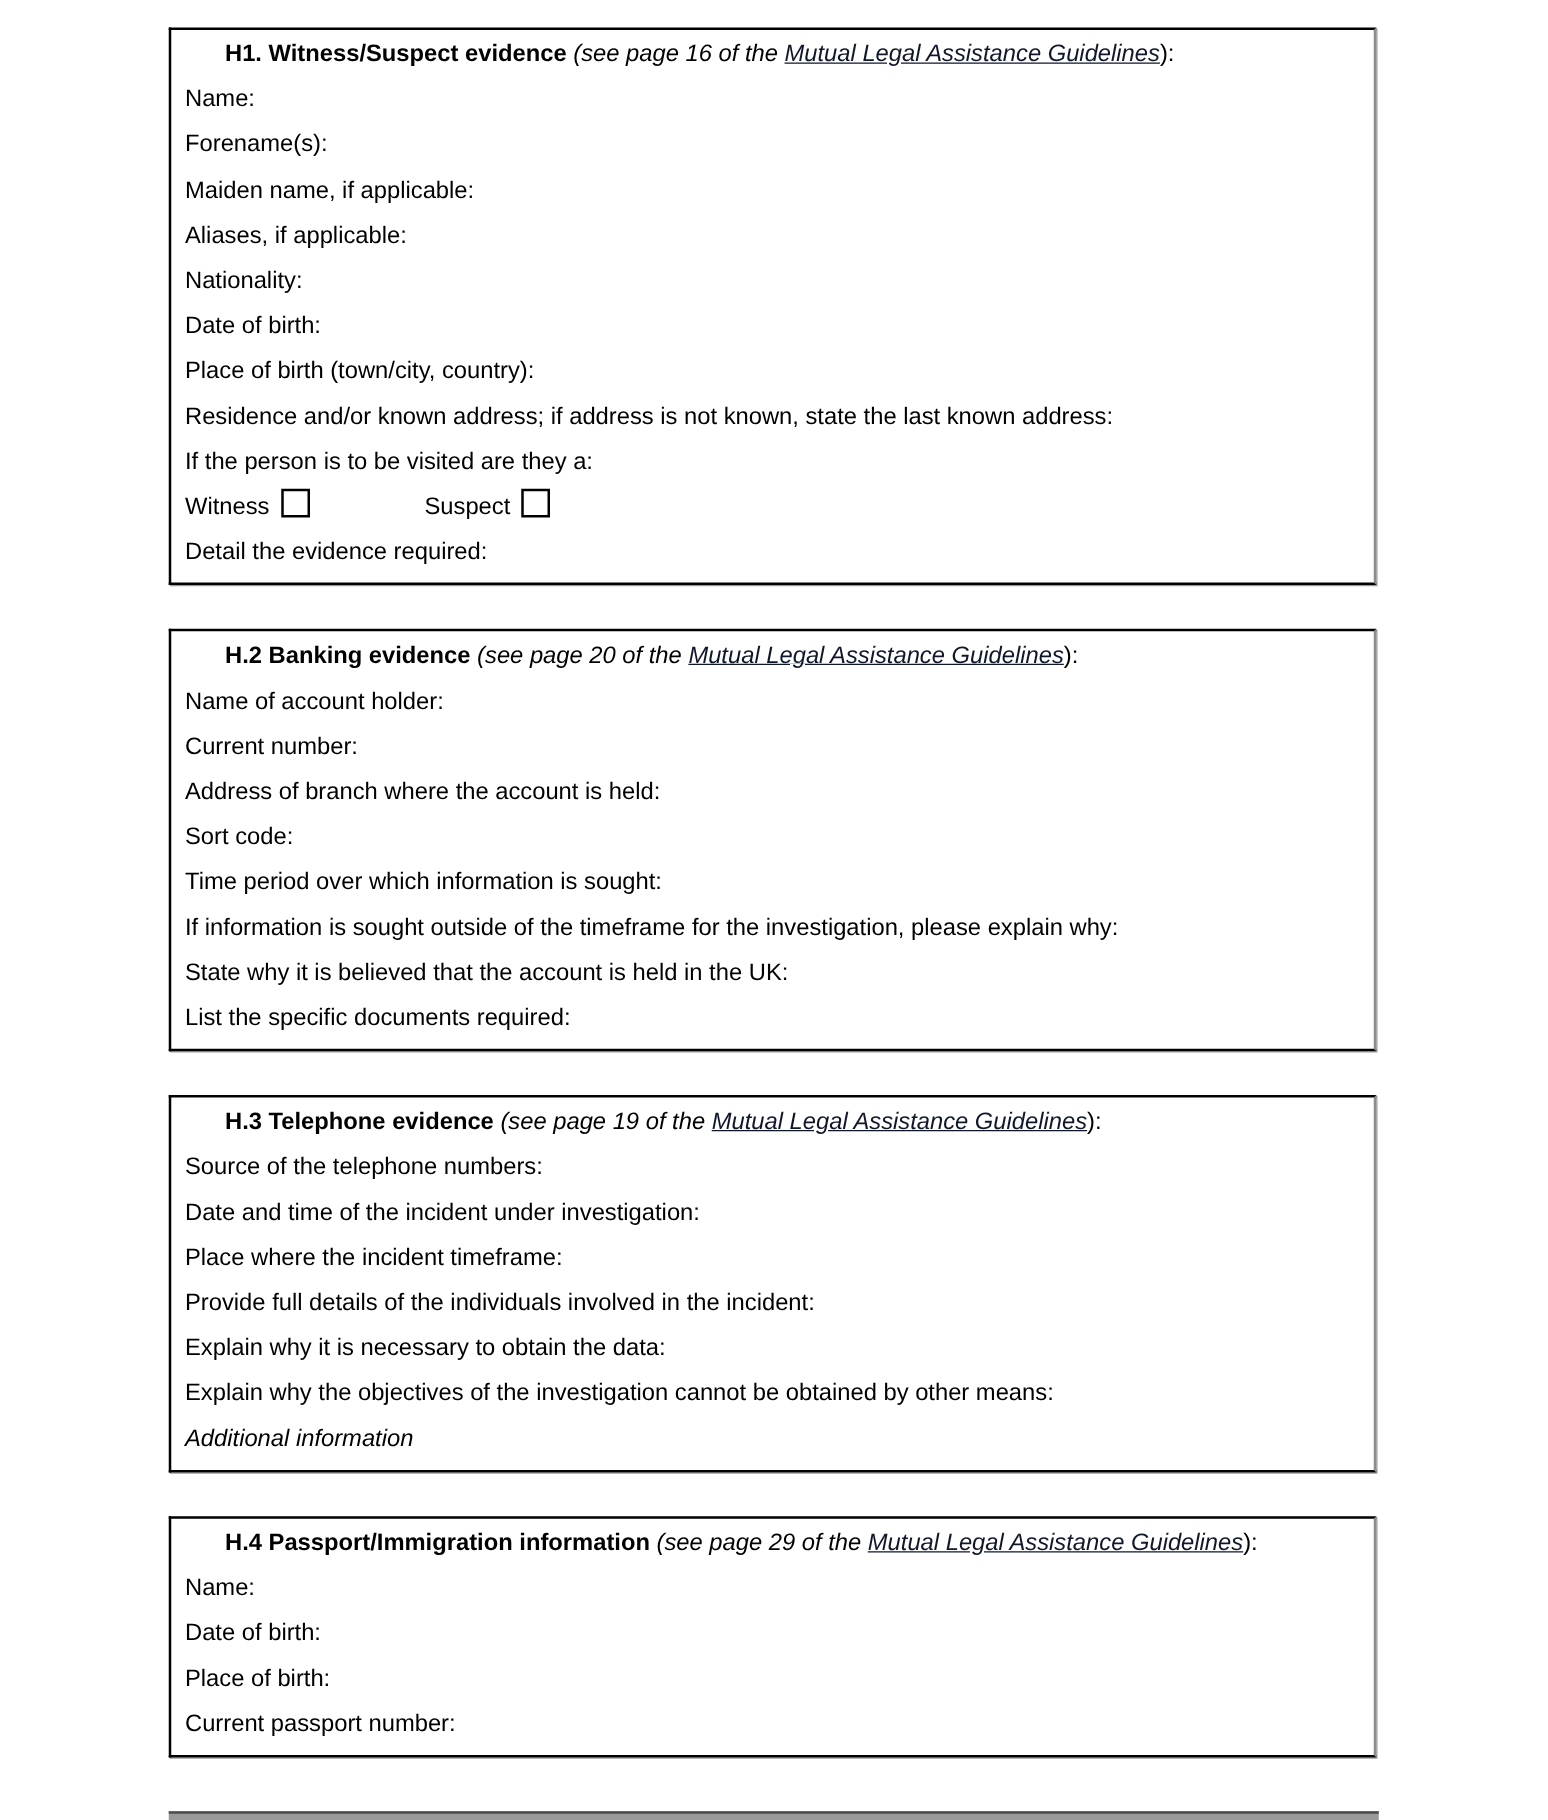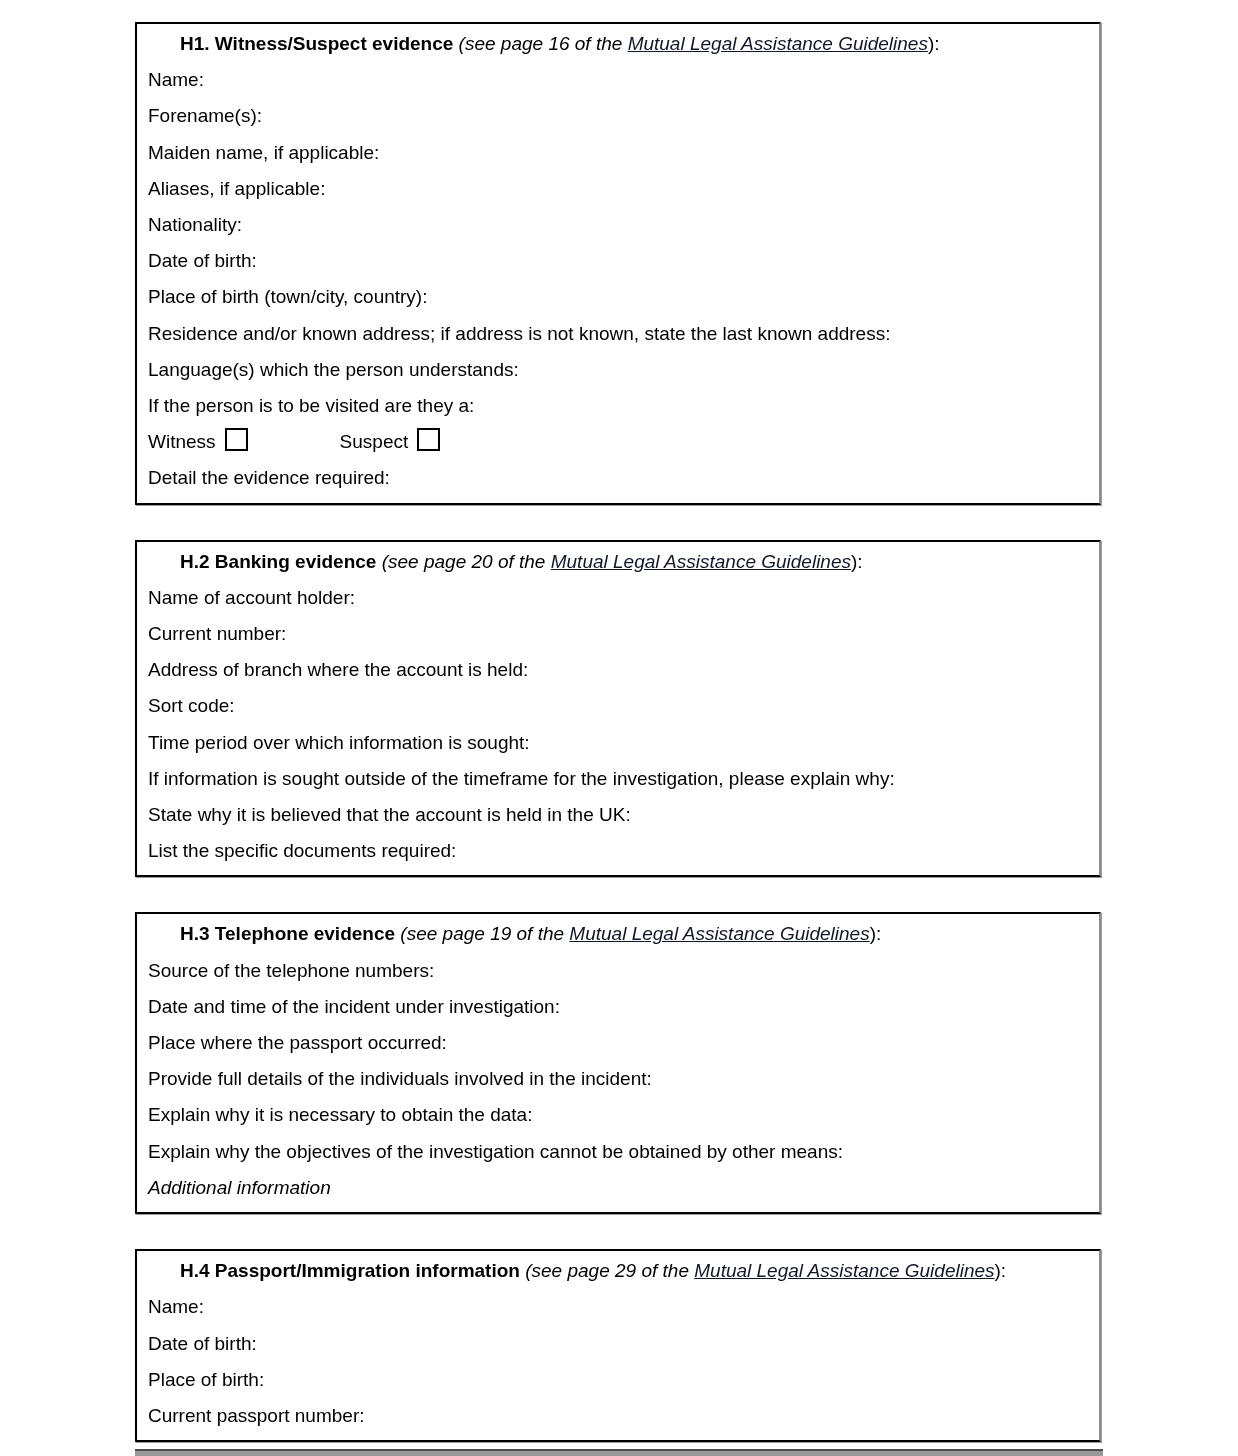--- a/index.html
+++ b/index.html
@@ -75,21 +75,20 @@
   <section class="box">
     <div class="row"><b>H1. Witness/Suspect evidence</b><span class="ref"> (see page 16 of the </span><a class="link">Mutual Legal Assistance Guidelines</a><span class="suffix">):</span></div>
     <div class="row">Name:</div>
     <div class="row">Forename(s):</div>
     <div class="row">Maiden name, if applicable:</div>
     <div class="row">Aliases, if applicable:</div>
     <div class="row">Nationality:</div>
     <div class="row">Date of birth:</div>
     <div class="row">Place of birth (town/city, country):</div>
     <div class="row">Residence and/or known address; if address is not known, state the last known address:</div>
-    <div class="row">Language(s) which the person understands:</div>
     <div class="row">If the person is to be visited are they a:</div>
     <div class="row">
       <span>Witness</span><span class="checkbox"></span><span class="cb-suspect">Suspect</span><span class="checkbox"></span>
     </div>
     <div class="row">Detail the evidence required:</div>
   </section>
 
   <section class="box">
     <div class="row"><b>H.2 Banking evidence</b><span class="ref"> (see page 20 of the </span><a class="link">Mutual Legal Assistance Guidelines</a><span class="suffix">):</span></div>
     <div class="row">Name of account holder:</div>
@@ -99,21 +98,21 @@
     <div class="row">Time period over which information is sought:</div>
     <div class="row">If information is sought outside of the timeframe for the investigation, please explain why:</div>
     <div class="row">State why it is believed that the account is held in the UK:</div>
     <div class="row">List the specific documents required:</div>
   </section>
 
   <section class="box">
     <div class="row"><b>H.3 Telephone evidence</b><span class="ref"> (see page 19 of the </span><a class="link">Mutual Legal Assistance Guidelines</a><span class="suffix">):</span></div>
     <div class="row">Source of the telephone numbers:</div>
     <div class="row">Date and time of the incident under investigation:</div>
-    <div class="row">Place where the passport occurred:</div>
+    <div class="row">Place where the incident timeframe:</div>
     <div class="row">Provide full details of the individuals involved in the incident:</div>
     <div class="row">Explain why it is necessary to obtain the data:</div>
     <div class="row">Explain why the objectives of the investigation cannot be obtained by other means:</div>
     <div class="row italic-note">Additional information</div>
   </section>
 
   <section class="box">
     <div class="row"><b>H.4 Passport/Immigration information</b><span class="ref"> (see page 29 of the </span><a class="link">Mutual Legal Assistance Guidelines</a><span class="suffix">):</span></div>
     <div class="row">Name:</div>
     <div class="row">Date of birth:</div>

